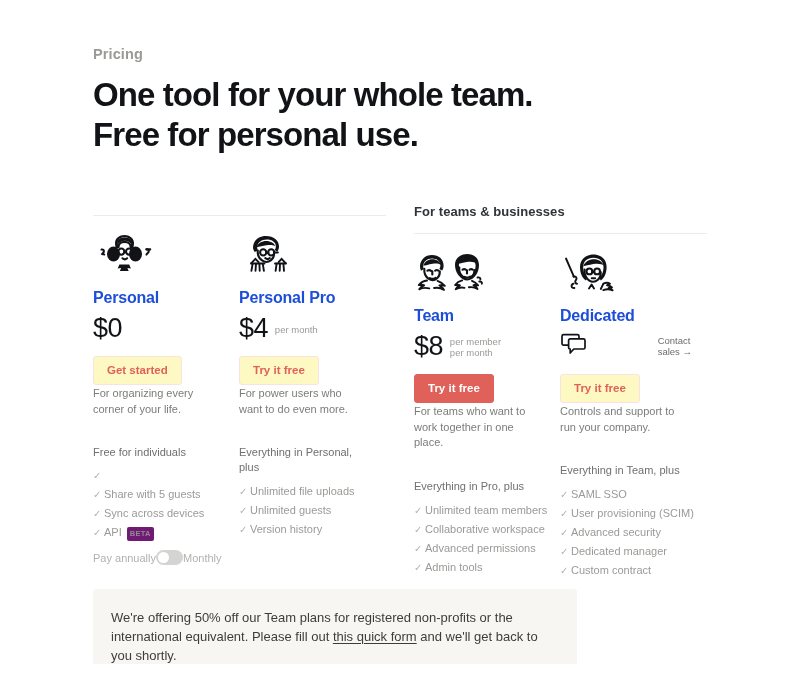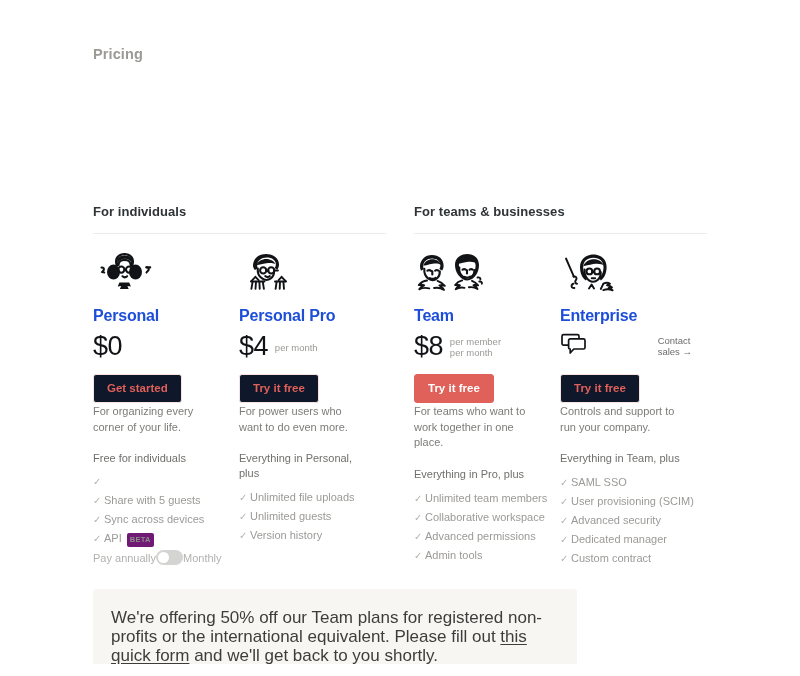--- a/index.html
+++ b/index.html
@@ -136,40 +136,40 @@
     font-size: 11.5px;
     font-weight: 700;
     line-height: 13px;
     padding: 7px 13px;
     border-radius: 3px;
     cursor: pointer;
     border: 1px solid transparent;
     white-space: nowrap;
   }
   .btn-soft {
-    background: #0f172a;
+    background: #fef9c3;
     color: #e0605a;
     border-color: #f8e3e0;
   }
   .btn-solid {
     background: #e0605a;
     color: #ffffff;
     border-color: #e0605a;
   }
 
   
   .plan-desc {
     margin-top: 1px;
     font-size: 11px;
     line-height: 15.5px;
     color: #7c7c7a;
     max-width: 128px;
   }
   .feature-head {
-    margin-top: 16px;
+    margin-top: 28px;
     font-size: 11px;
     line-height: 15px;
     color: #6f6f6d;
   }
   .feature-list {
     margin-top: 7px;
     list-style: none;
   }
   .feature-list li {
     display: flex;
@@ -236,44 +236,47 @@
   .notice {
     position: absolute;
     left: 93px;
     top: 589px;
     width: 484px;
     background: #f8f6f3;
     border-radius: 3px;
     padding: 19px 20px 19px 18px;
   }
   .notice-text {
-    font-size: 17px;
+    font-size: 13px;
     line-height: 19px;
     color: #3d3d3b;
   }
   .notice-link {
     color: #3d3d3b;
     text-decoration: underline;
     text-underline-offset: 2px;
     cursor: pointer;
   }
 </style>
 </head>
 <body>
 
 <div class="page">
 
   <div class="header">
     <div class="eyebrow">Pricing</div>
+    <h1 class="headline">
+      <span>One tool for your whole team.</span><br>
+      <span>Free for personal use.</span>
+    </h1>
   </div>
 
   <div class="groups">
 
     <div class="group">
-      <div class="group-title">For individuals</div>
       <div class="group-rule"></div>
 
       <div class="plans">
 
         <div class="plan">
           <div class="illus">
             <svg width="62" height="44" viewBox="0 0 62 44" fill="none">
               <g fill="#111316">
                 <path d="M22 9c0-5 4.6-8 9.5-8S41 4 41 9c0 2.2-.4 4.2-1.2 5.8l-2.5-1.1c.6-1.3.9-2.9.9-4.7 0-3.6-3.2-5.9-6.7-5.9S24.8 5.4 24.8 9c0 1.8.3 3.4.9 4.7l-2.5 1.1C22.4 13.2 22 11.2 22 9z"></path>
                 <ellipse cx="20.5" cy="20" rx="6.5" ry="7.5"></ellipse>
@@ -465,21 +468,21 @@
               <g stroke="#111316" stroke-width="1.9" fill="none" stroke-linecap="round" stroke-linejoin="round">
                 <path d="M13.4 24.5c1.9-.5 3.2.6 3.1 2.1-.1 1.3-1.3 1.9-1.3 3.1 0 1.1.8 1.9 1.8 2.1"></path>
                 <path d="M14 24.8L6 6.5"></path>
                 <path d="M13.6 31.6c-1.3.4-2.2 1.5-2 2.8.2 1.2 1.4 1.9 2.8 1.6"></path>
                 <path d="M29 36.5l2.6-4 2.4 4"></path>
                 <path d="M43.6 31.5c2.2-1.1 4.6-1 6.4.3-1.4.2-2.4.7-3 1.5 2 .1 3.8.8 5 2-1.5-.2-2.7 0-3.4.6 1.7.4 3.1 1.3 4 2.5-2.8-1.3-6.2-1.4-9.3-.3"></path>
                 <path d="M43.3 31.8l-2.5 5.2"></path>
               </g>
             </svg>
           </div>
-          <div class="plan-name">Enterprise</div>
+          <div class="plan-name">Dedicated</div>
           <div class="contact-row">
             <span>
               <svg width="28" height="22" viewBox="0 0 28 22" fill="none" stroke="#111316" stroke-width="1.7" stroke-linejoin="round">
                 <path d="M2 3.2C2 2.3 2.7 1.6 3.6 1.6h13.8c.9 0 1.6.7 1.6 1.6v7.3c0 .9-.7 1.6-1.6 1.6H3.6c-.9 0-1.6-.7-1.6-1.6V3.2z"></path>
                 <path d="M8.6 7.4c0-.9.7-1.6 1.6-1.6h13.2c.9 0 1.6.7 1.6 1.6v7c0 .9-.7 1.6-1.6 1.6h-9.6l-3.6 4v-4h-.1c-.8 0-1.5-.7-1.5-1.6v-7z" fill="#ffffff"></path>
               </svg>
             </span>
             <span class="contact-text">
               <span>Contact</span>
               <span>sales →</span>

